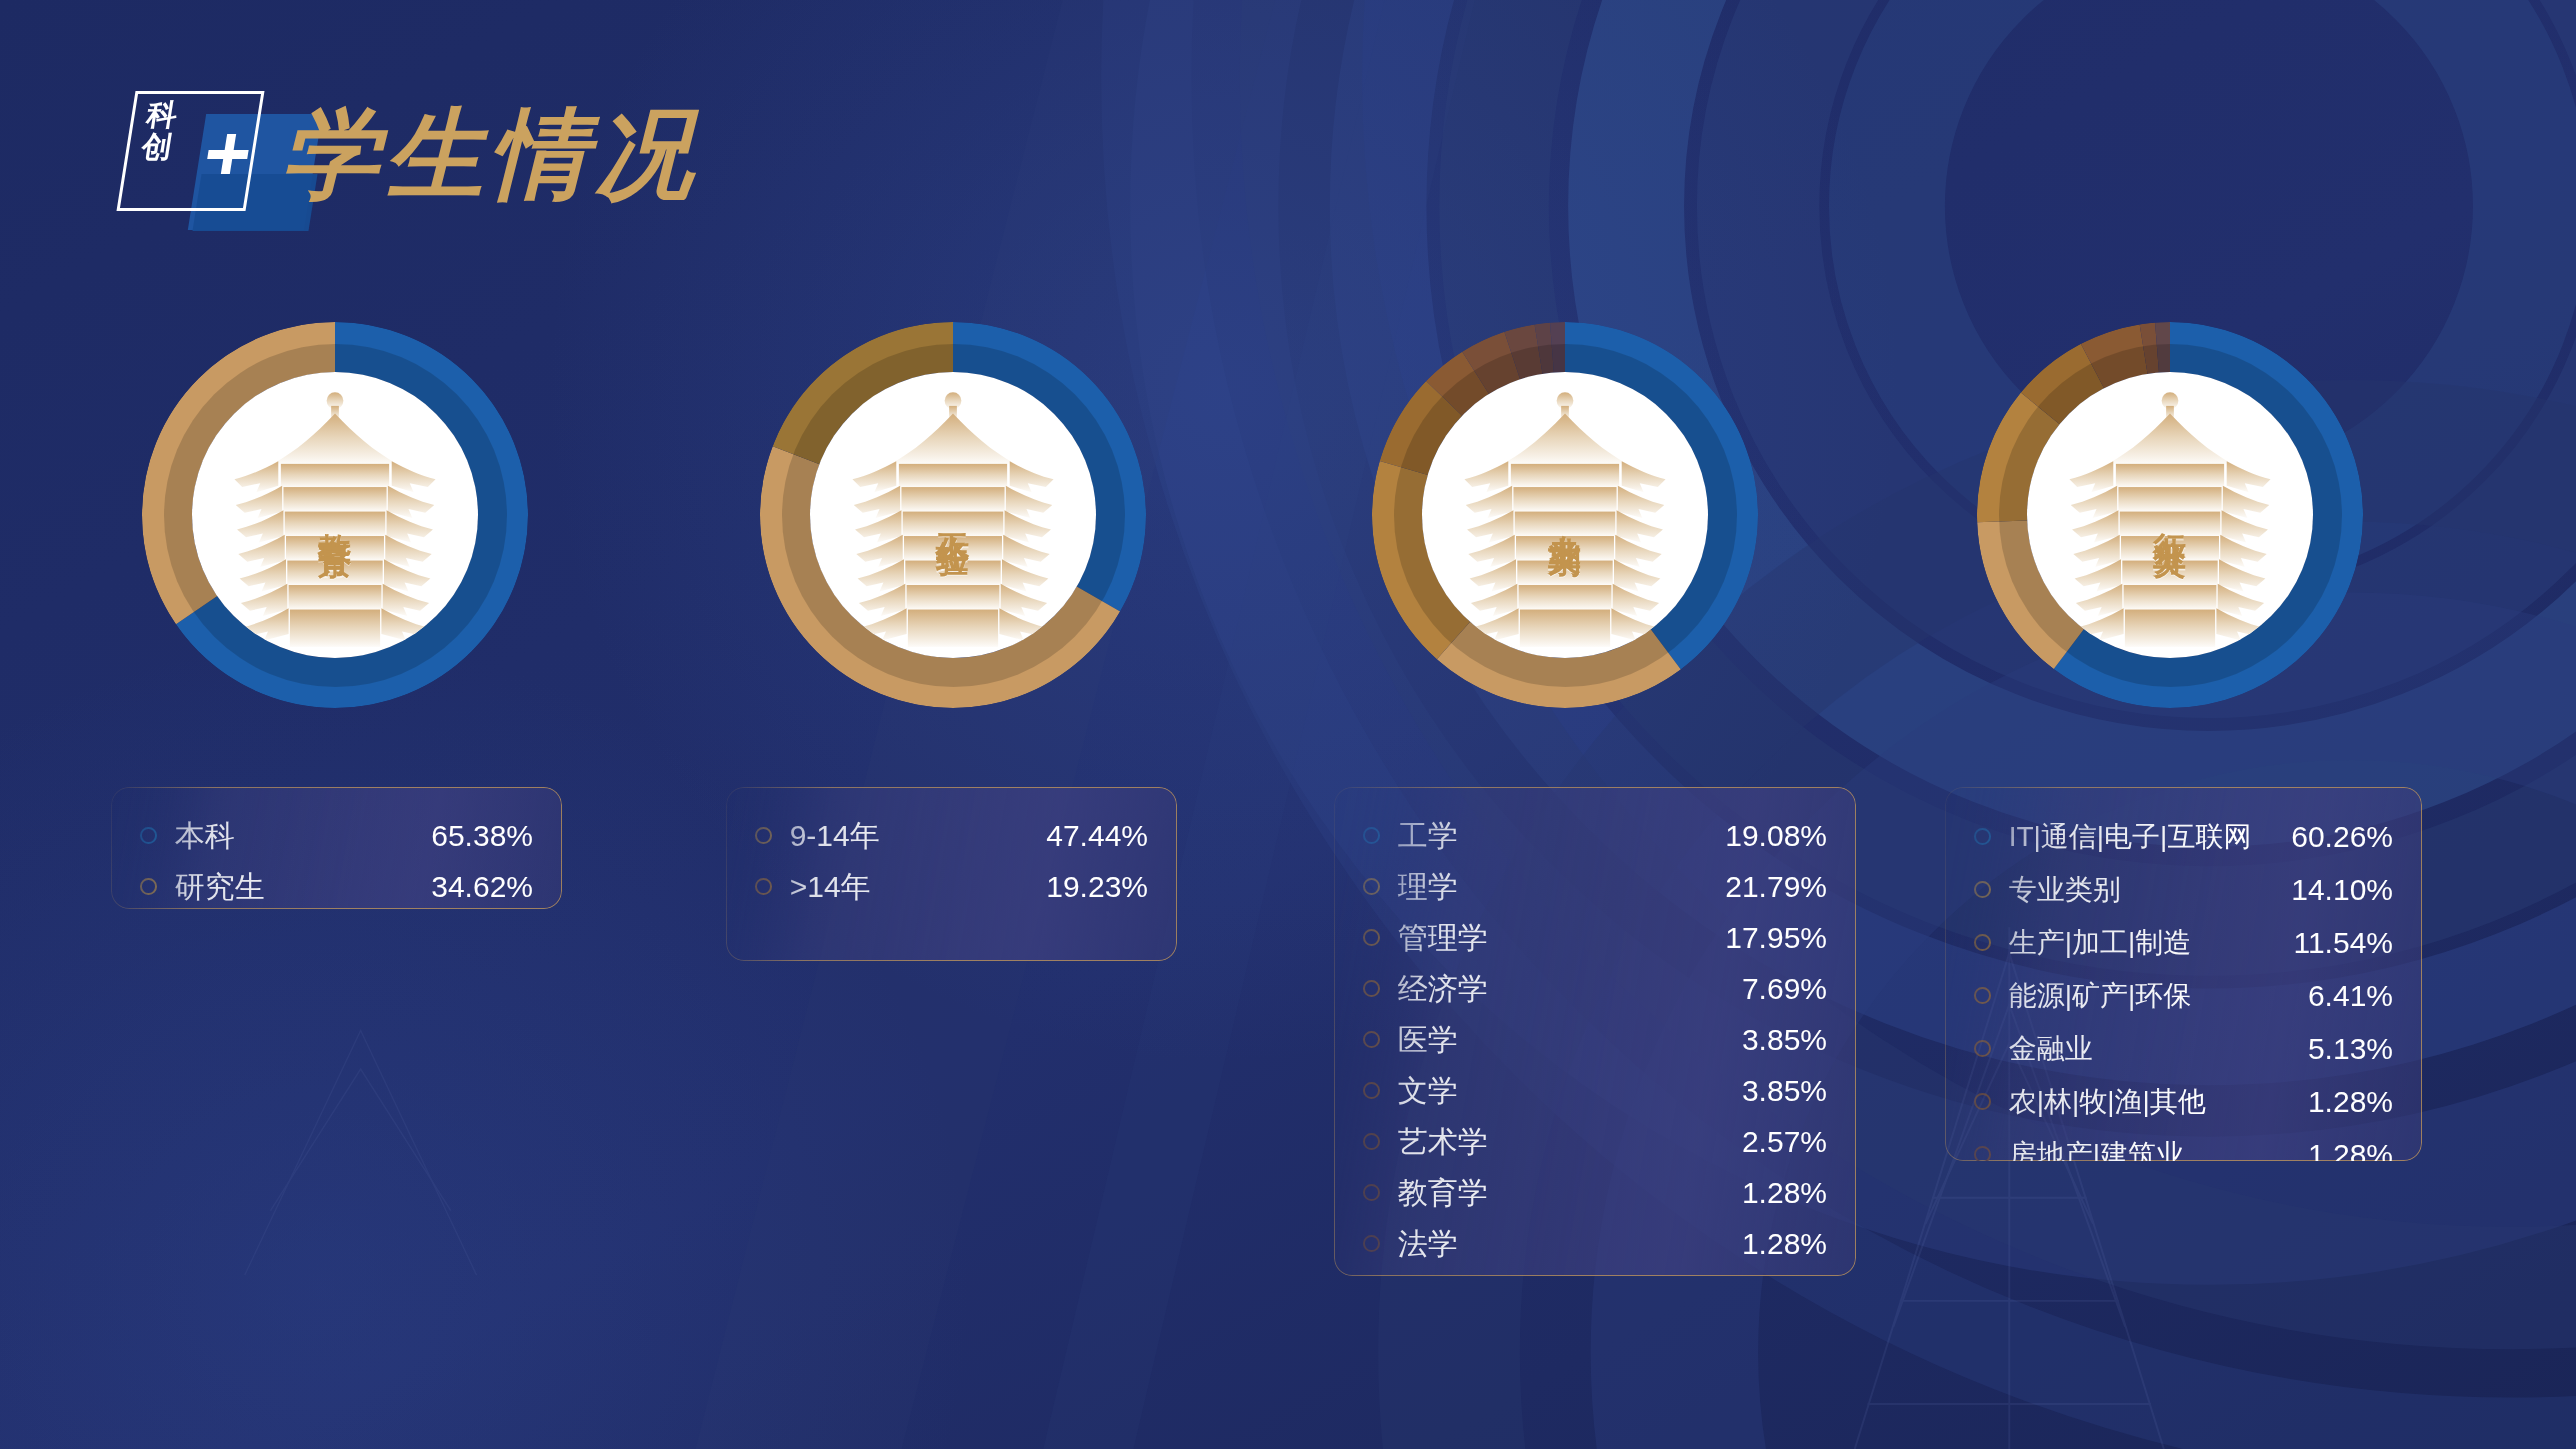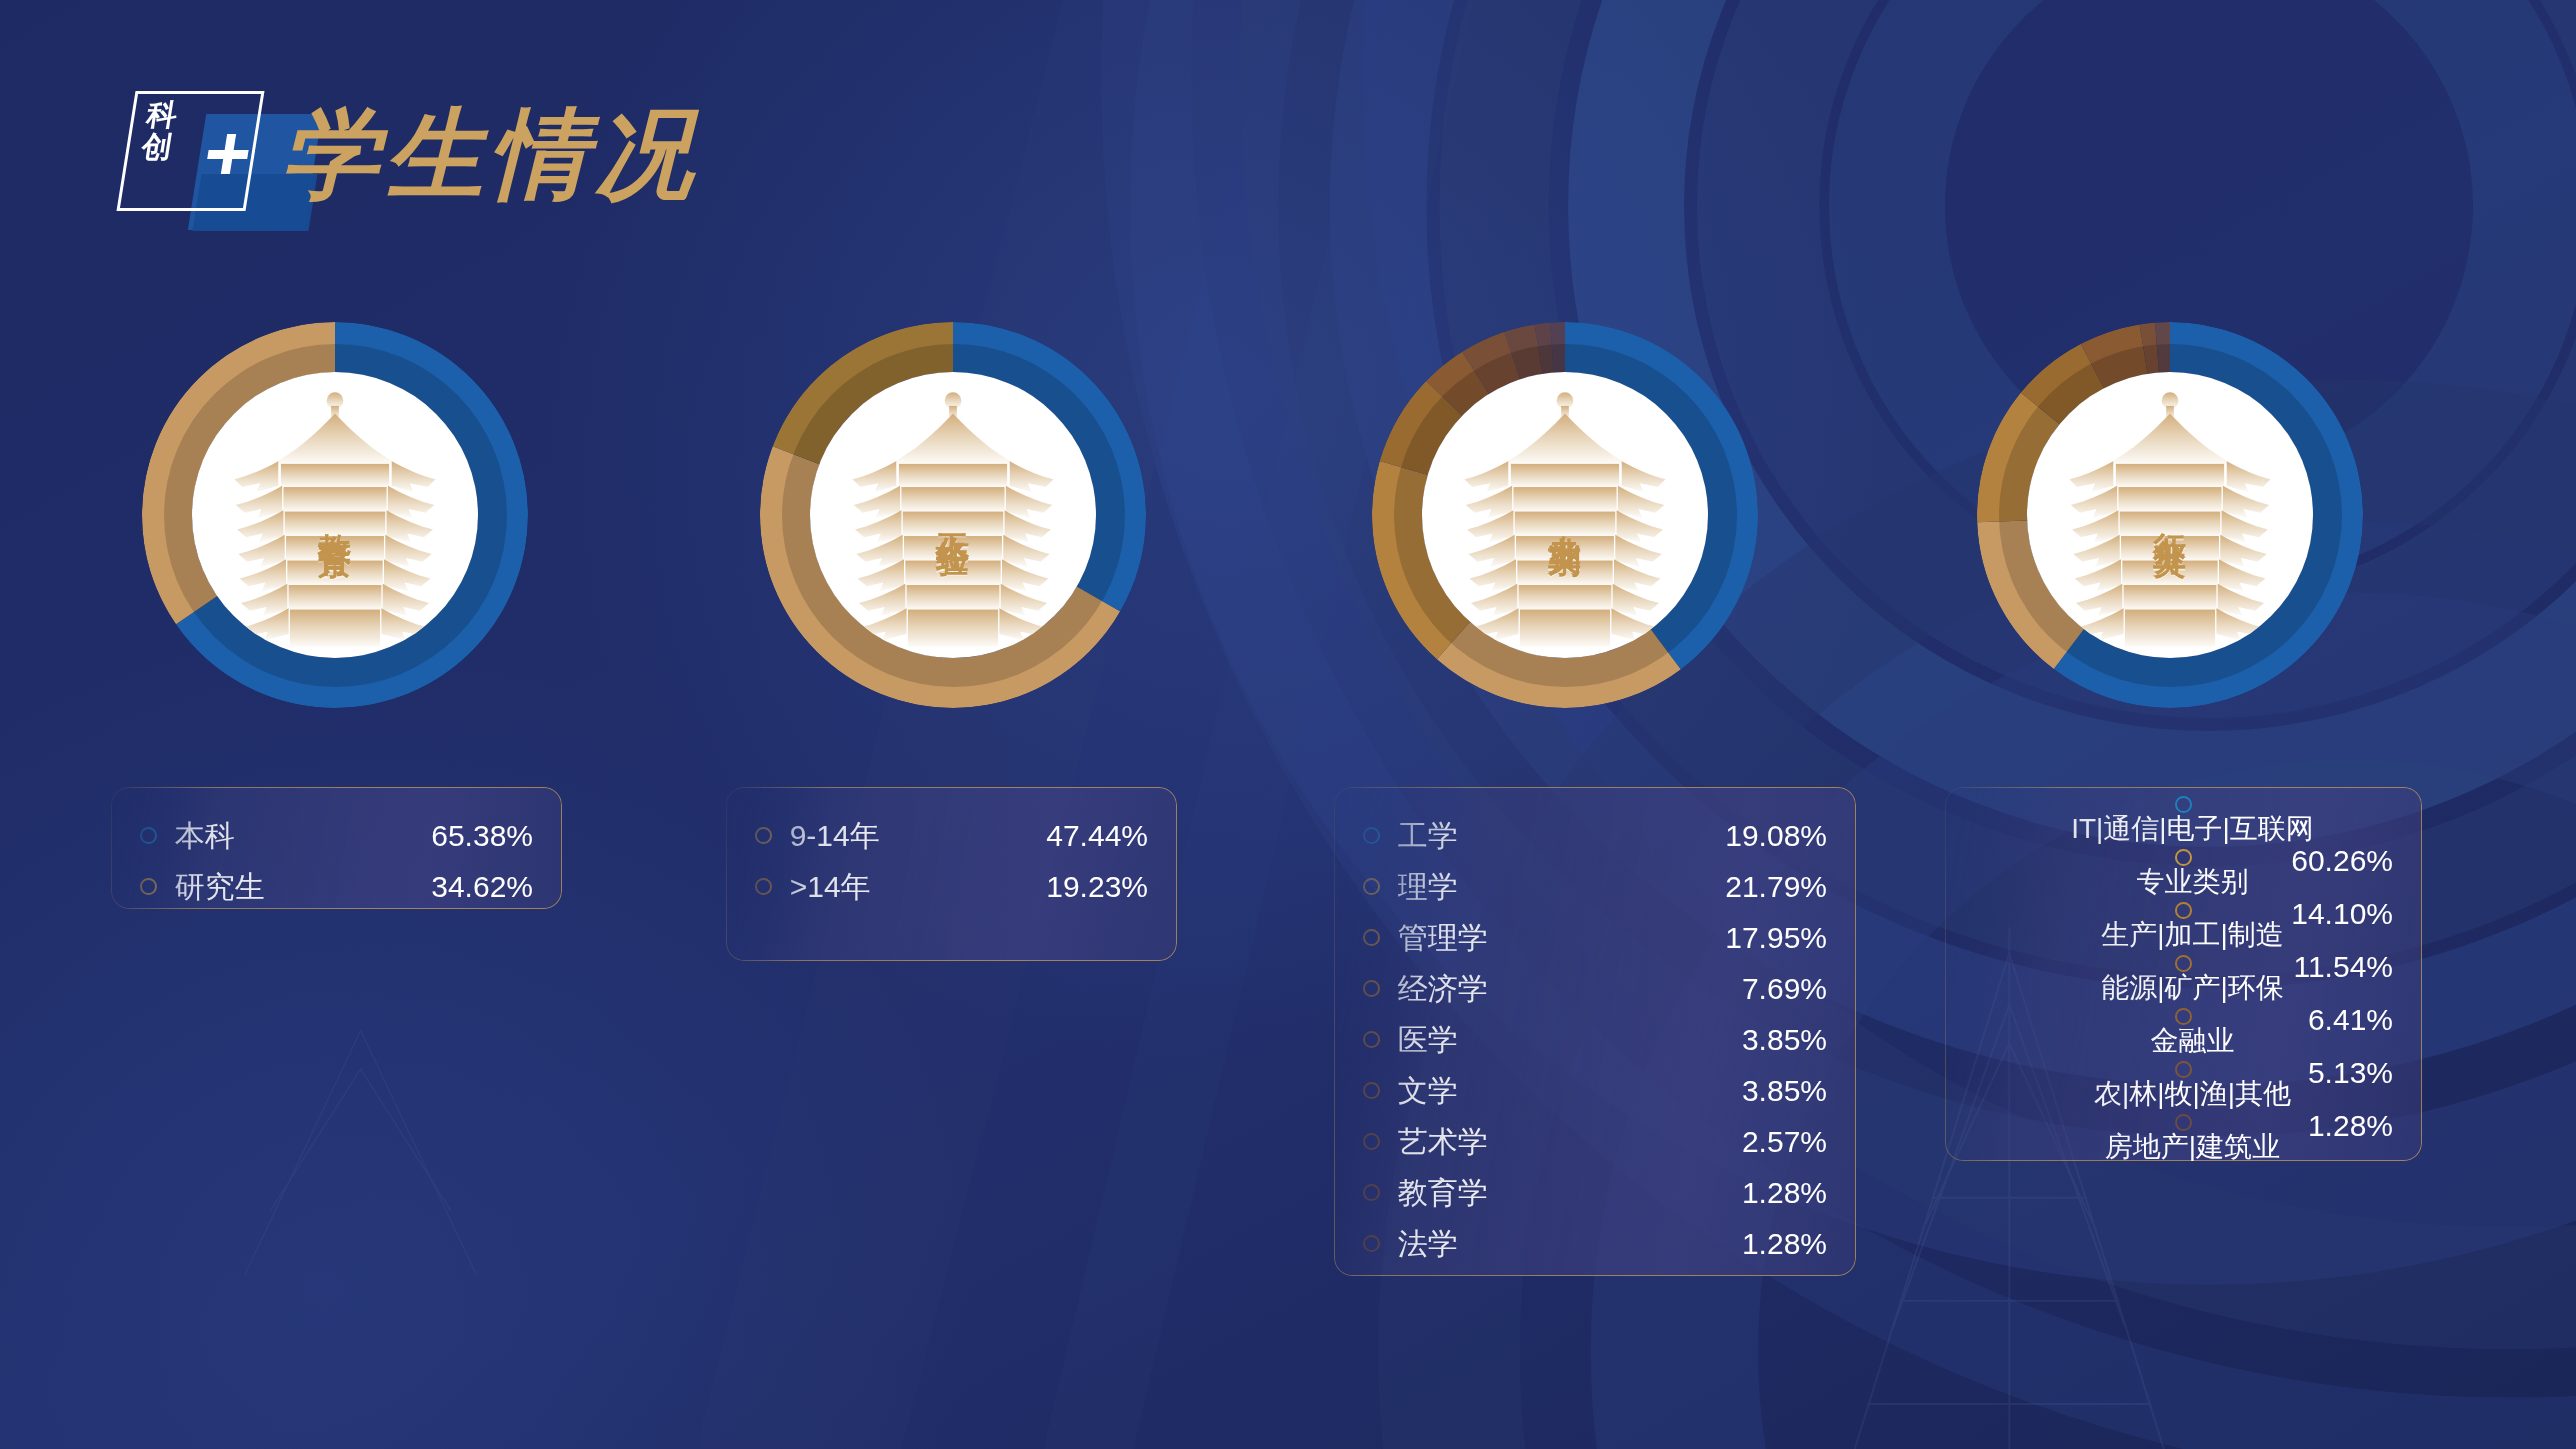--- a/index.html
+++ b/index.html
@@ -104,39 +104,39 @@
   .legend-card{
     position:absolute;
     border:1.3px solid rgba(198,154,90,.75);
     border-radius:18px;
     background:linear-gradient(100deg, rgba(40,52,110,0) 0%, rgba(58,62,124,.55) 26%, rgba(62,64,128,.72) 70%, rgba(55,58,118,.55) 100%);
     box-sizing:border-box;
     -webkit-mask-image:linear-gradient(100deg, rgba(0,0,0,.08) 0%, rgba(0,0,0,.85) 22%, #000 55%, #000 100%);
             mask-image:linear-gradient(100deg, rgba(0,0,0,.08) 0%, rgba(0,0,0,.85) 22%, #000 55%, #000 100%);
   }
   .legend-items{position:absolute;left:0;top:0;right:0;bottom:0;padding:22px 28px 22px 28px;box-sizing:border-box;}
-  .legend-row{display:flex;align-items:center;height:51px;justify-content:center;}
+  .legend-row{display:flex;align-items:center;height:51px;}
   .legend-dot{
     width:16.7px;height:16.7px;border-radius:50%;
     border:2.6px solid #1f82c0;box-sizing:border-box;flex:0 0 auto;
   }
   .legend-label{
     margin-left:18px;color:#ffffff;font-size:30px;line-height:32px;white-space:nowrap;
   }
   .legend-value{
     margin-left:auto;color:#ffffff;font-size:30px;line-height:32px;white-space:nowrap;
     font-family:"Liberation Sans","DejaVu Sans",sans-serif;
   }
   .lc0{left:111px;top:787px;width:451px;height:122px;}
   .lc0 .legend-label{min-width:167px;}
   .lc1{left:726px;top:787px;width:451px;height:174px;}
   .lc2{left:1334px;top:787px;width:522px;height:489px;}
   .lc2 .legend-row{height:51px;}
   .lc3{left:1945px;top:787px;width:477px;height:374px;}
-  .lc3 .legend-row{height:53px;flex-direction:column;}
+  .lc3 .legend-row{height:53px;}
   .lc3 .legend-label{font-size:28px;}
 </style>
 </head>
 <body>
 
 <div id="stage">
 
   <div class="bg-layer">
     <svg width="2576" height="1449" viewBox="0 0 4000 2250">
       <defs>

